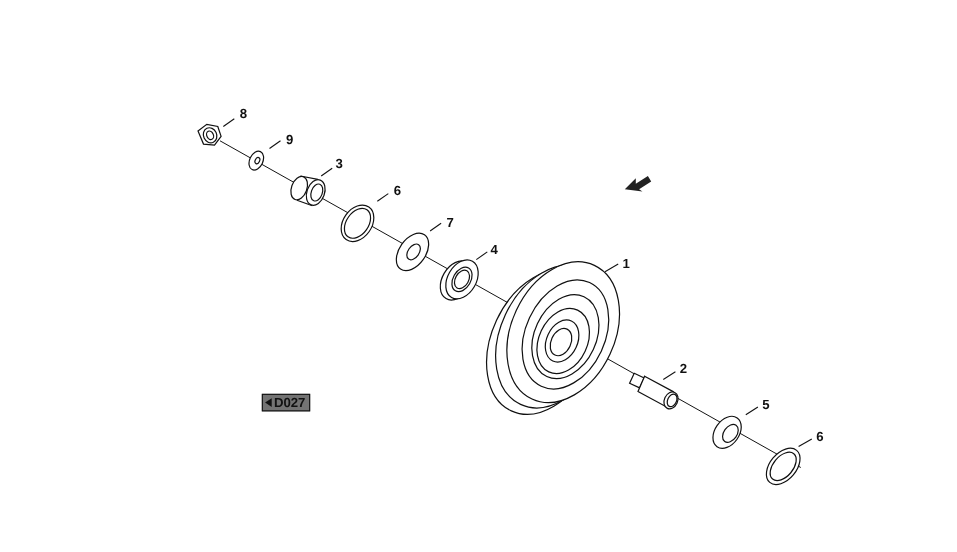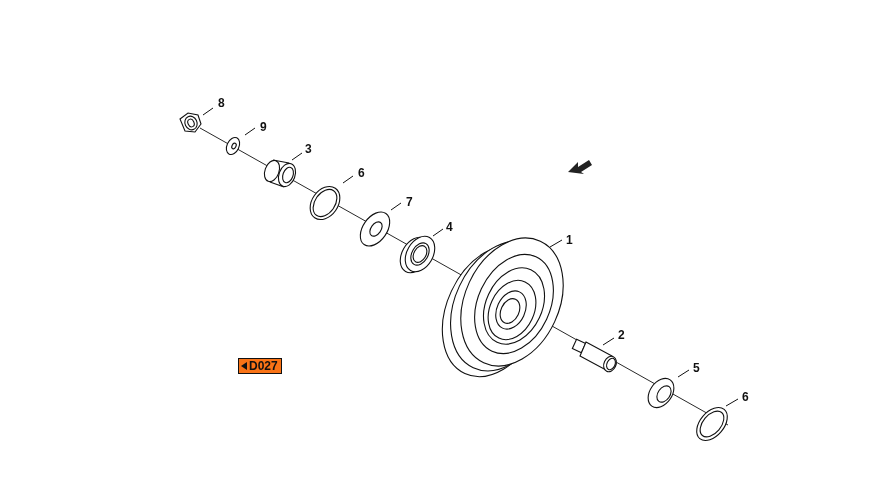--- a/index.html
+++ b/index.html
@@ -1,19 +1,19 @@
 <!DOCTYPE html>
 <html><head>
   <meta charset="utf-8">
   <style>
     html, body { margin: 0; padding: 0; background: #ffffff; }
     body { width: 870px; height: 502px; position: relative; overflow: hidden; font-family: "Liberation Sans", sans-serif; }
     #diagram { position: absolute; left: 0; top: 0; width: 870px; height: 502px; }
     .callout { position: absolute; font-size: 12px; font-weight: bold; color: #111; font-family: "Liberation Sans", sans-serif; line-height: 1; }
-    .ref-box { position: absolute; left: 238px; top: 358px; border: 1.2px solid #111; padding: 0 3px 0 2px; font-size: 12px; font-weight: bold; color: #111; line-height: 14px; display: flex; align-items: center; gap: 1px; background: #f97316; }
+    .ref-box { position: absolute; left: 238px; top: 358px; border: 1.2px solid #111; padding: 0 3px 0 2px; font-size: 12px; font-weight: bold; color: #111; line-height: 14px; display: flex; align-items: center; gap: 1px; background: #737373; }
     .ref-box .tri { width: 0; height: 0; border-top: 4px solid transparent; border-bottom: 4px solid transparent; border-right: 6px solid #111; margin-right: 1px; }
   </style>
 </head>
 <body>
 
 <svg id="diagram" viewBox="0 0 870 502" xmlns="http://www.w3.org/2000/svg">
   <g stroke="#111" fill="none" stroke-width="1.1">
 
     <line x1="200" y1="128" x2="728" y2="425" stroke-width="0.9"></line>
 

